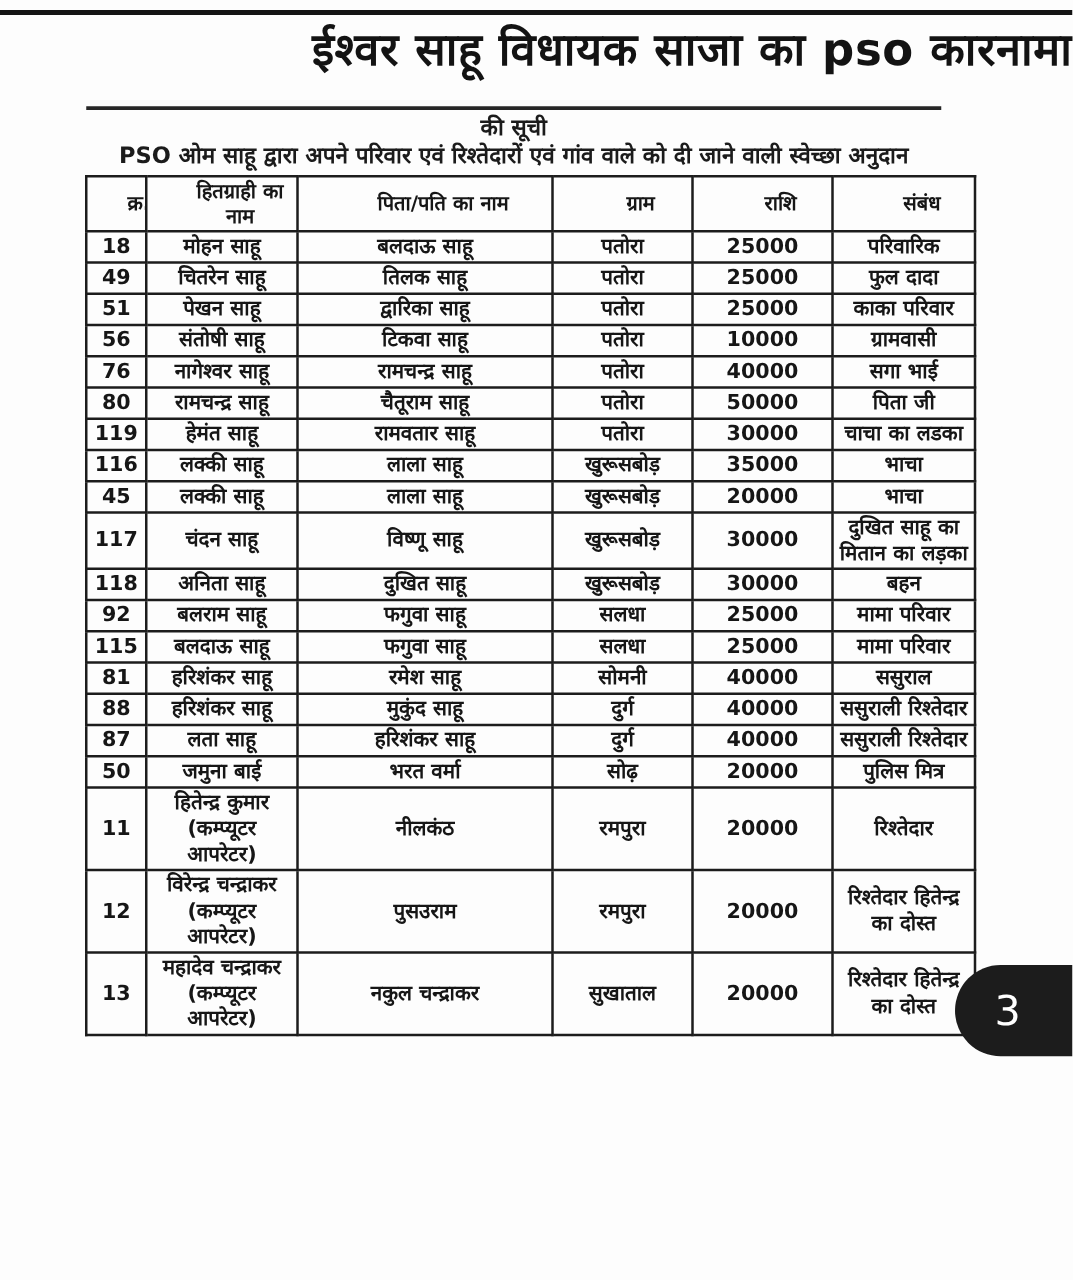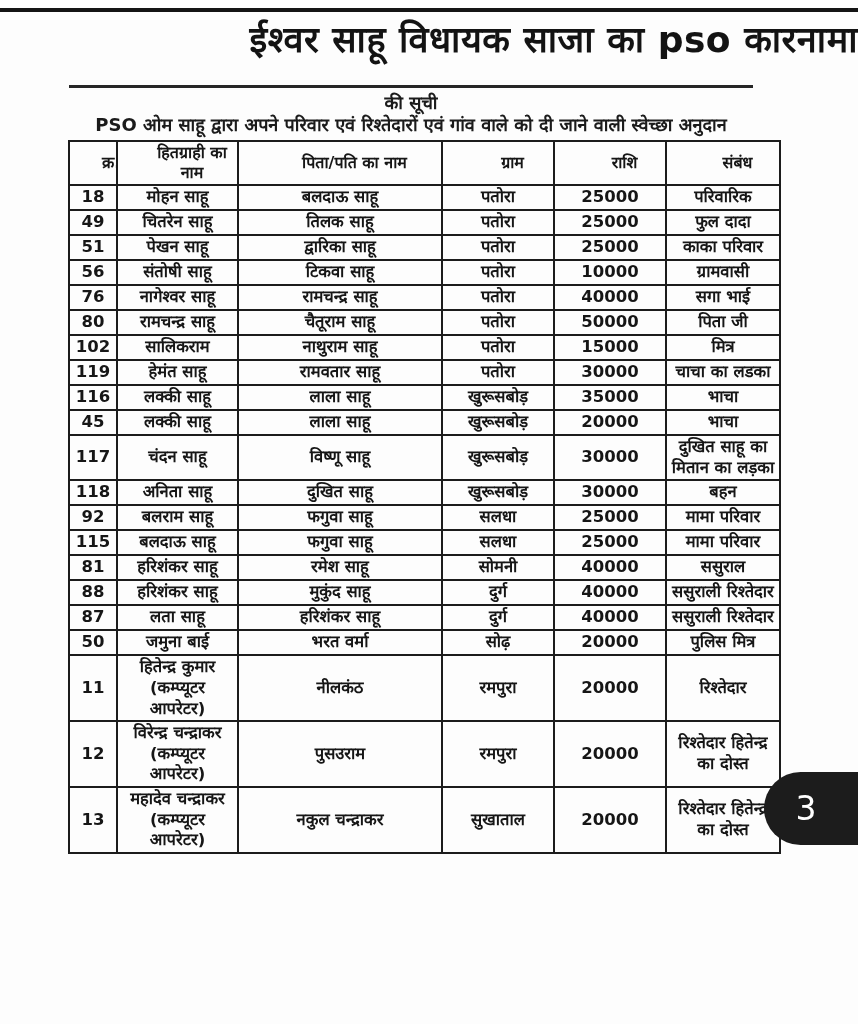--- a/index.html
+++ b/index.html
@@ -139,28 +139,20 @@
       </tr>
       <tr>
         <td class="col0">80</td>
         <td class="col1">रामचन्द्र साहू</td>
         <td class="col2">चैतूराम साहू</td>
         <td class="col3">पतोरा</td>
         <td class="col4">50000</td>
         <td class="col5">पिता जी</td>
       </tr>
       <tr>
-        <td class="col0">102</td>
-        <td class="col1">सालिकराम</td>
-        <td class="col2">नाथुराम साहू</td>
-        <td class="col3">पतोरा</td>
-        <td class="col4">15000</td>
-        <td class="col5">मित्र</td>
-      </tr>
-      <tr>
         <td class="col0">119</td>
         <td class="col1">हेमंत साहू</td>
         <td class="col2">रामवतार साहू</td>
         <td class="col3">पतोरा</td>
         <td class="col4">30000</td>
         <td class="col5">चाचा का लडका</td>
       </tr>
       <tr>
         <td class="col0">116</td>
         <td class="col1">लक्की साहू</td>

